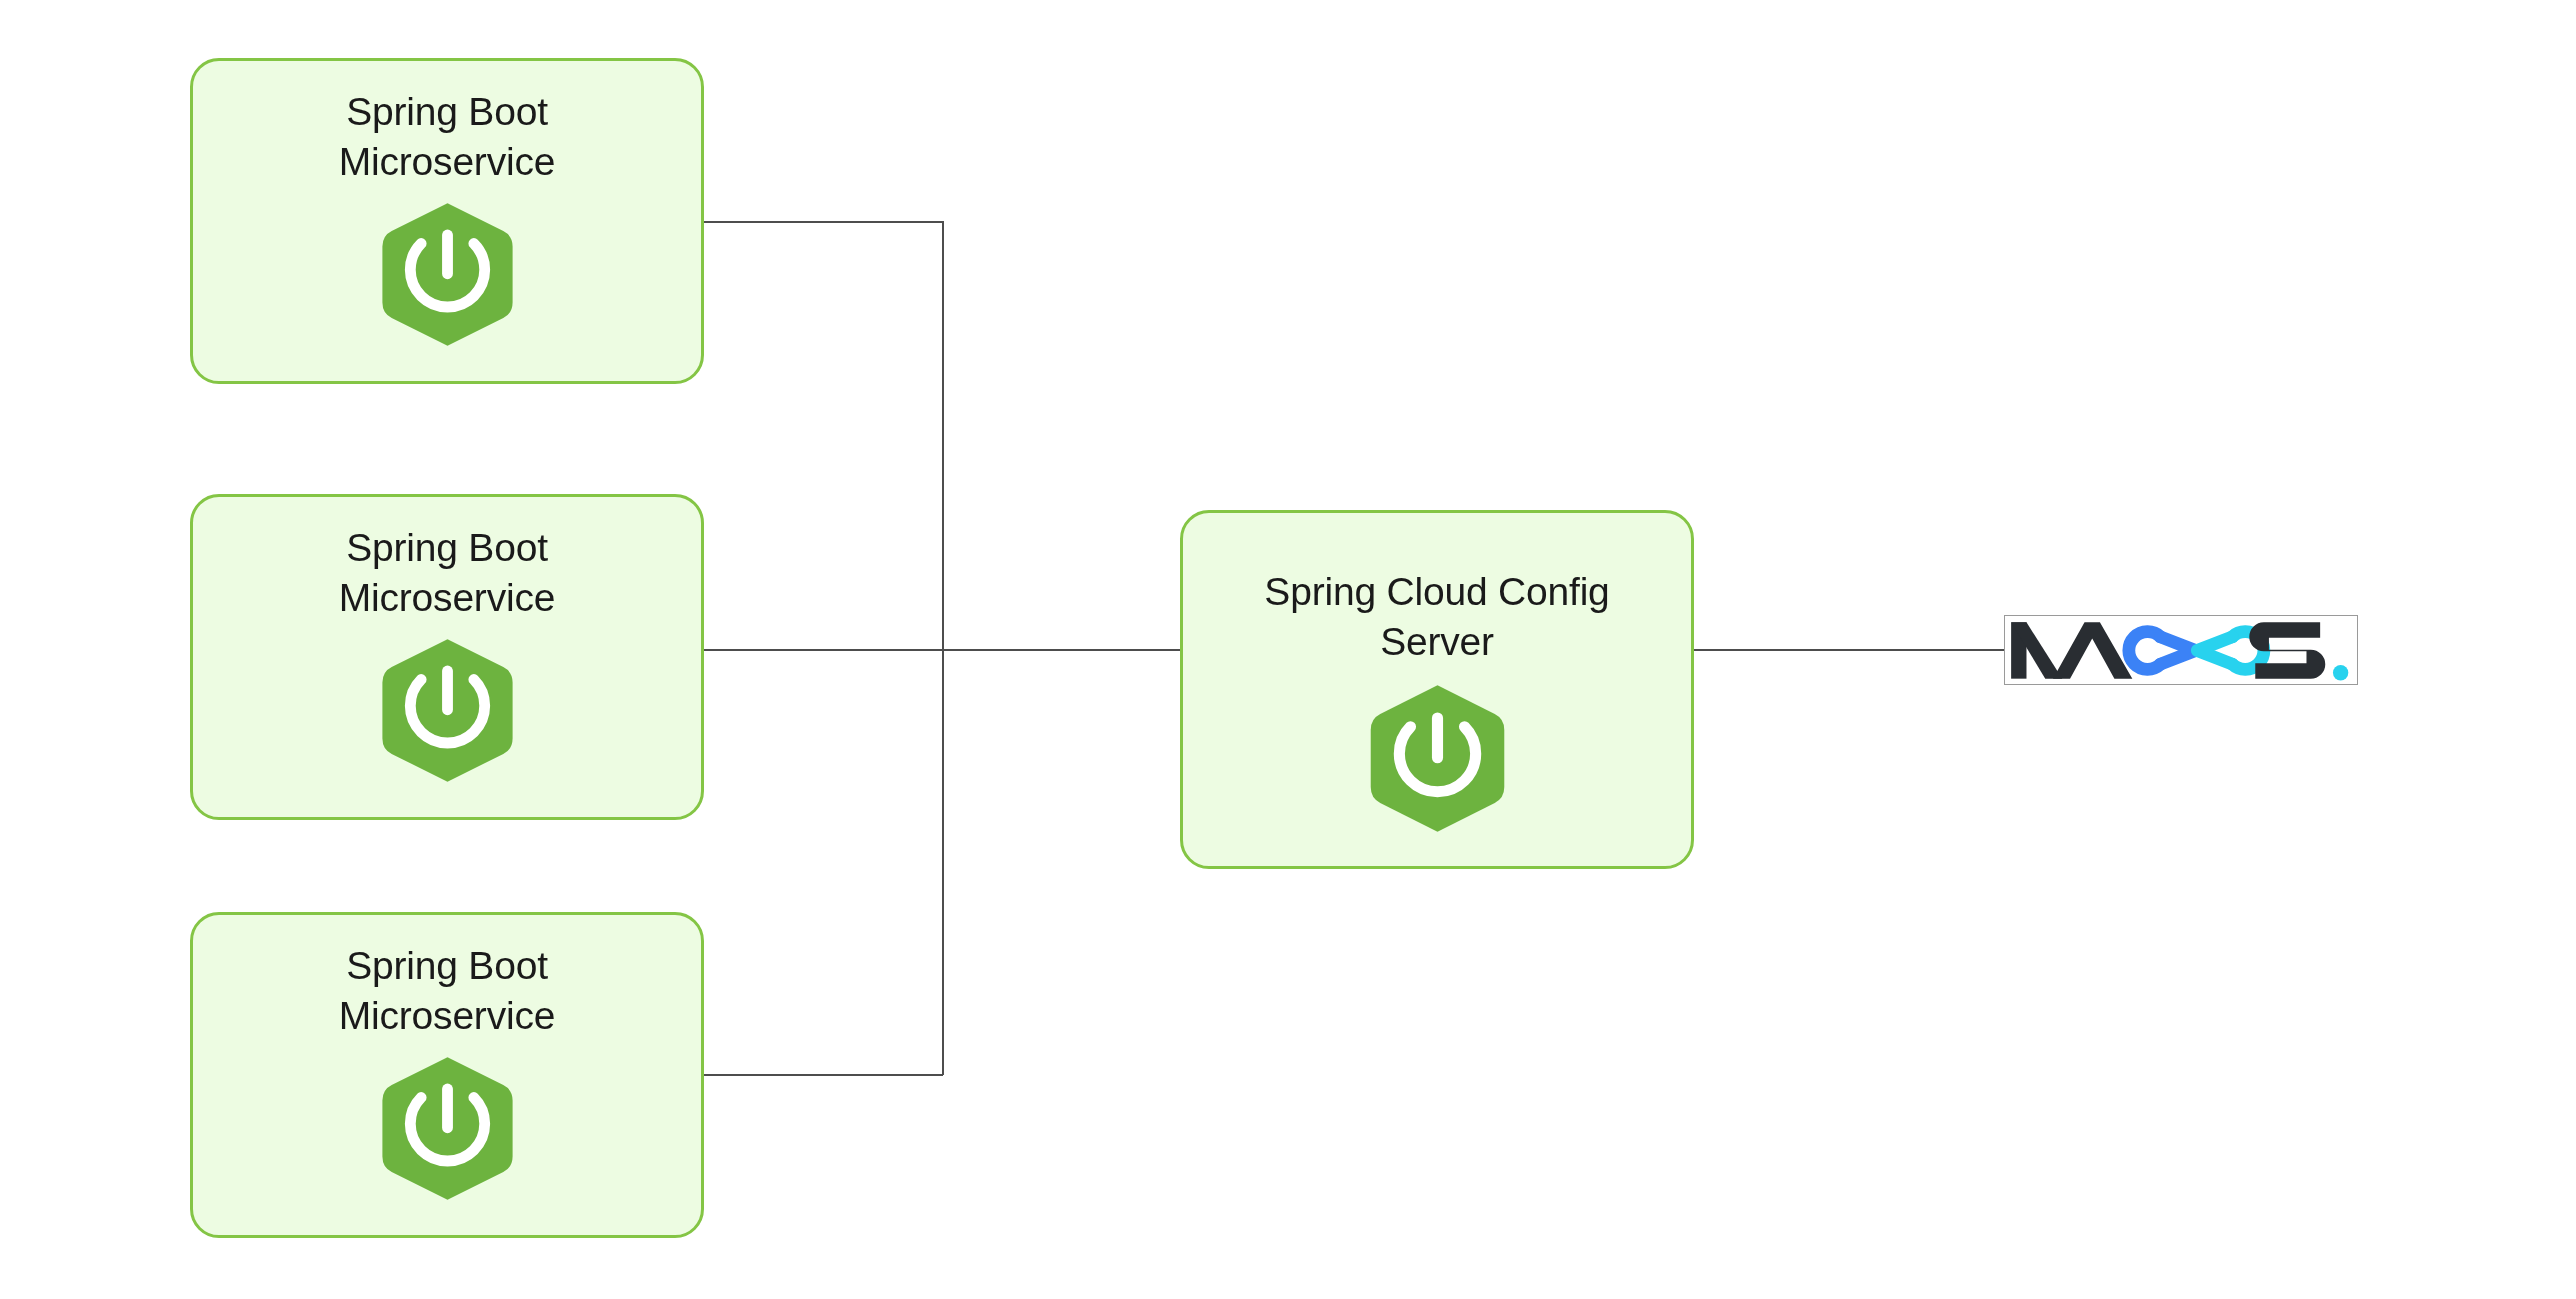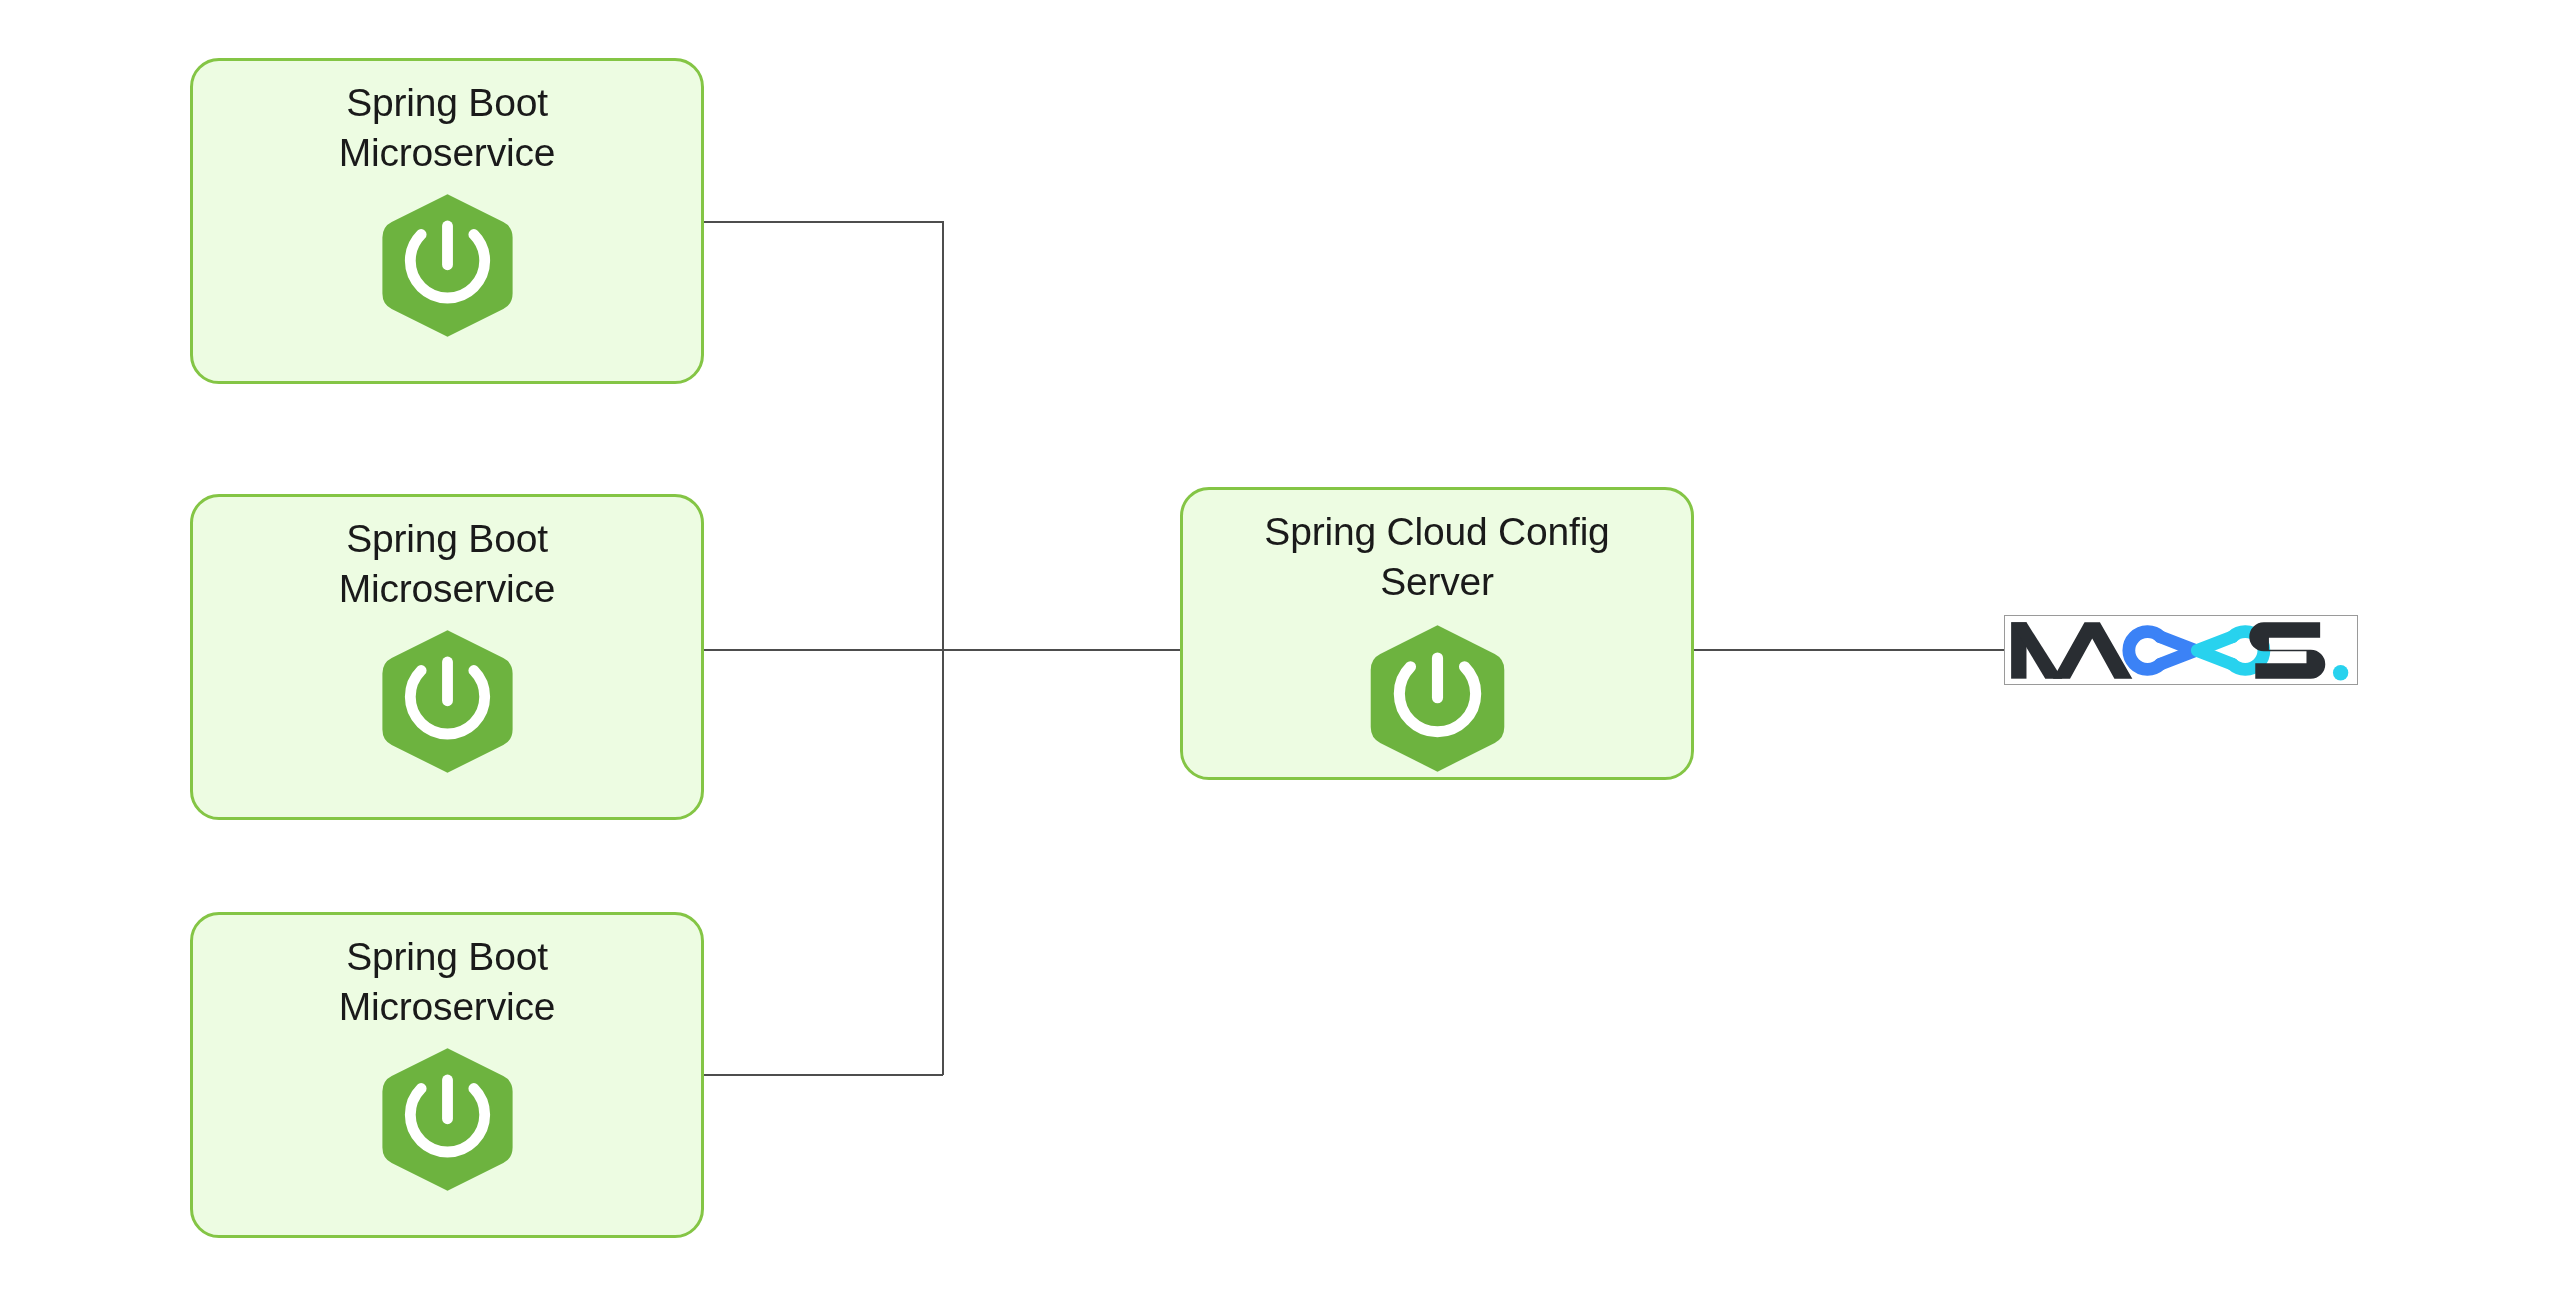--- a/index.html
+++ b/index.html
@@ -30,21 +30,21 @@
     background: #edfce2;
     border: 3.4px solid #84c545;
     border-radius: 29px;
     display: flex;
     flex-direction: column;
     align-items: center;
     justify-content: flex-start;
   }
 
   .node-label {
-    margin-top: 17px;
+    margin-top: 26px;
     width: 92%;
     text-align: center;
     font-family: "Liberation Sans", sans-serif;
     font-size: 39px;
     line-height: 1.28;
     color: #1a1a1a;
     letter-spacing: -0.2px;
     white-space: pre-line;
   }
 
@@ -123,21 +123,21 @@
 Microservice</div>
     <div class="node-logo">
       <svg viewBox="0 0 100 100" width="100%" height="100%" aria-hidden="true">
         <path d="M50 4 L86 22 Q92 25 92 32 L92 68 Q92 75 86 78 L50 96 L14 78 Q8 75 8 68 L8 32 Q8 25 14 22 Z" fill="#6db33f"></path>
         <rect x="46.5" y="21" width="7" height="32" rx="3.5" fill="#ffffff"></rect>
         <path d="M33 30 A24 24 0 1 0 67 30" fill="none" stroke="#ffffff" stroke-width="7" stroke-linecap="round"></path>
       </svg>
     </div>
   </div>
 
-  <div class="node" style="left:1180px; top:487px; width:514px; height:293px;">
+  <div class="node" style="left:1180px; top:510px; width:514px; height:359px;justify-content:center;">
     <div class="node-label">Spring Cloud Config
 Server</div>
     <div class="node-logo">
       <svg viewBox="0 0 100 100" width="100%" height="100%" aria-hidden="true">
         <path d="M50 4 L86 22 Q92 25 92 32 L92 68 Q92 75 86 78 L50 96 L14 78 Q8 75 8 68 L8 32 Q8 25 14 22 Z" fill="#6db33f"></path>
         <rect x="46.5" y="21" width="7" height="32" rx="3.5" fill="#ffffff"></rect>
         <path d="M33 30 A24 24 0 1 0 67 30" fill="none" stroke="#ffffff" stroke-width="7" stroke-linecap="round"></path>
       </svg>
     </div>
   </div>

